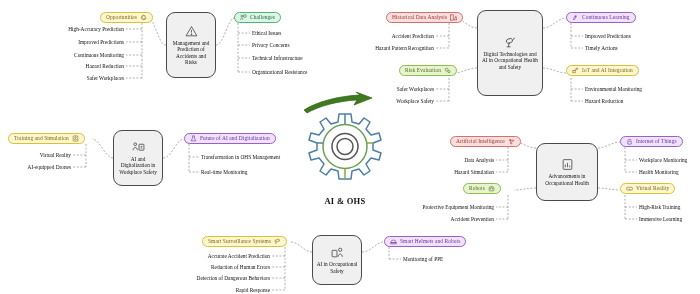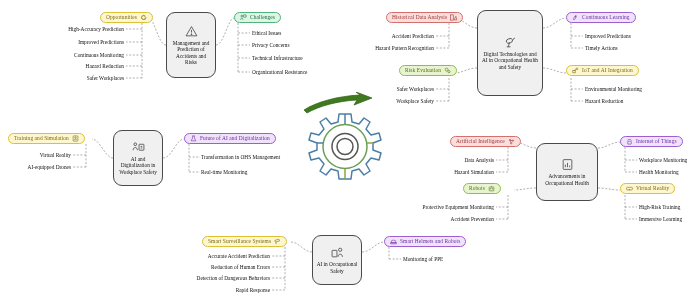--- a/index.html
+++ b/index.html
@@ -332,14 +332,15 @@
       <circle cx="59" cy="54.5" r="22" stroke="#6b9f55"></circle>
       <circle cx="59" cy="54.5" r="13" stroke="#555"></circle>
       <circle cx="59" cy="54.5" r="8" stroke="#555"></circle>
 
       <line x1="59" y1="22" x2="59" y2="32" stroke="#4b7fa5"></line>
       <line x1="31" y1="51" x2="37" y2="51" stroke="#4b7fa5"></line>
       <line x1="87" y1="51" x2="81" y2="51" stroke="#8aa83f"></line>
       <line x1="59" y1="87" x2="59" y2="77" stroke="#8aa83f"></line>
     </g>
   </svg>
+  <div id="logo-caption">AI &amp; OHS</div>
 
 </div>
 
 </body></html>

